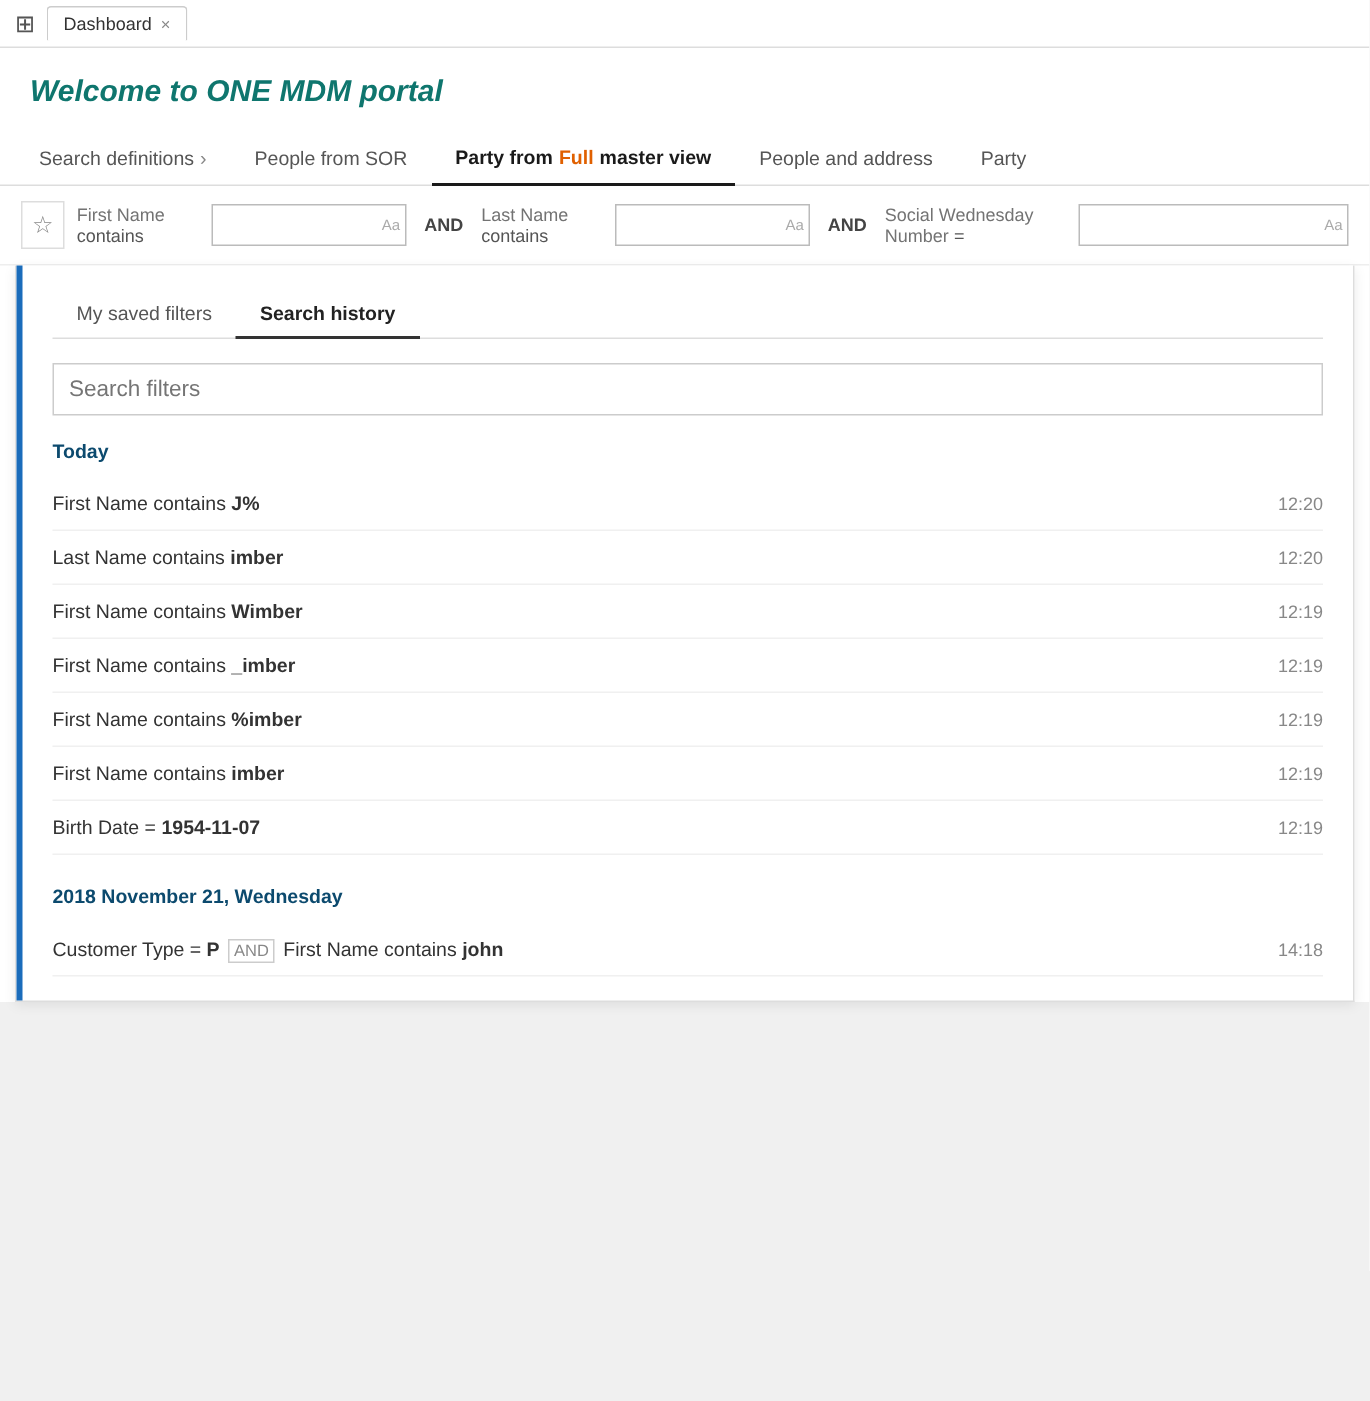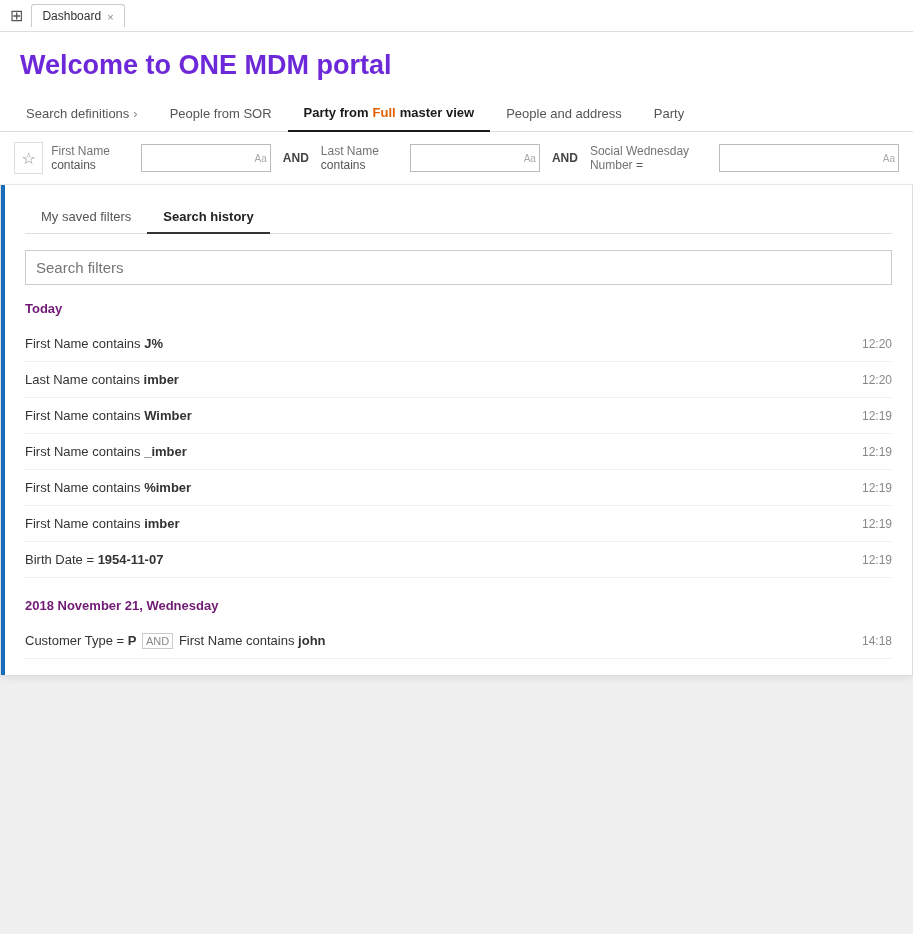--- a/index.html
+++ b/index.html
@@ -28,23 +28,24 @@
     }
     .tab-item.active { background: #fff; }
     .tab-close { font-size: 11px; color: #888; cursor: pointer; }
 
     
     .main-content { background: #fff; padding: 0; }
 
     
     .welcome-header {
       padding: 18px 20px 14px 20px;
-      font-size: 27px;
-      font-weight: bold;
-      color: #6d28d9;
+      font-size: 20px;
+      font-weight: bold;
+      color: #0f766e;
+      font-style: italic;
     }
 
     
     .nav-tabs {
       display: flex;
       align-items: center;
       border-bottom: 1px solid #ddd;
       padding: 0 0 0 10px;
       background: #fff;
       gap: 0;
@@ -128,21 +129,21 @@
     .social-field-input {
       width: 180px;
     }
 
     
     .dropdown-panel {
       position: relative;
       background: #fff;
       border: 1px solid #ddd;
       border-top: none;
-      margin: 0 0;
+      margin: 0 10px;
       box-shadow: 0 2px 8px rgba(0,0,0,0.08);
     }
     .left-accent {
       position: absolute;
       left: 0;
       top: 0;
       bottom: 0;
       width: 4px;
       background: #1a6cbb;
     }
@@ -176,21 +177,21 @@
       font-size: 15px;
       margin-bottom: 16px;
       outline: none;
       color: #aaa;
     }
 
     
     .history-section-label {
       font-size: 13px;
       font-weight: bold;
-      color: #701a75;
+      color: #0c4a6e;
       margin-bottom: 10px;
     }
 
     .history-item {
       display: flex;
       justify-content: space-between;
       align-items: center;
       padding: 10px 0;
       border-bottom: 1px solid #f0f0f0;
       cursor: pointer;

